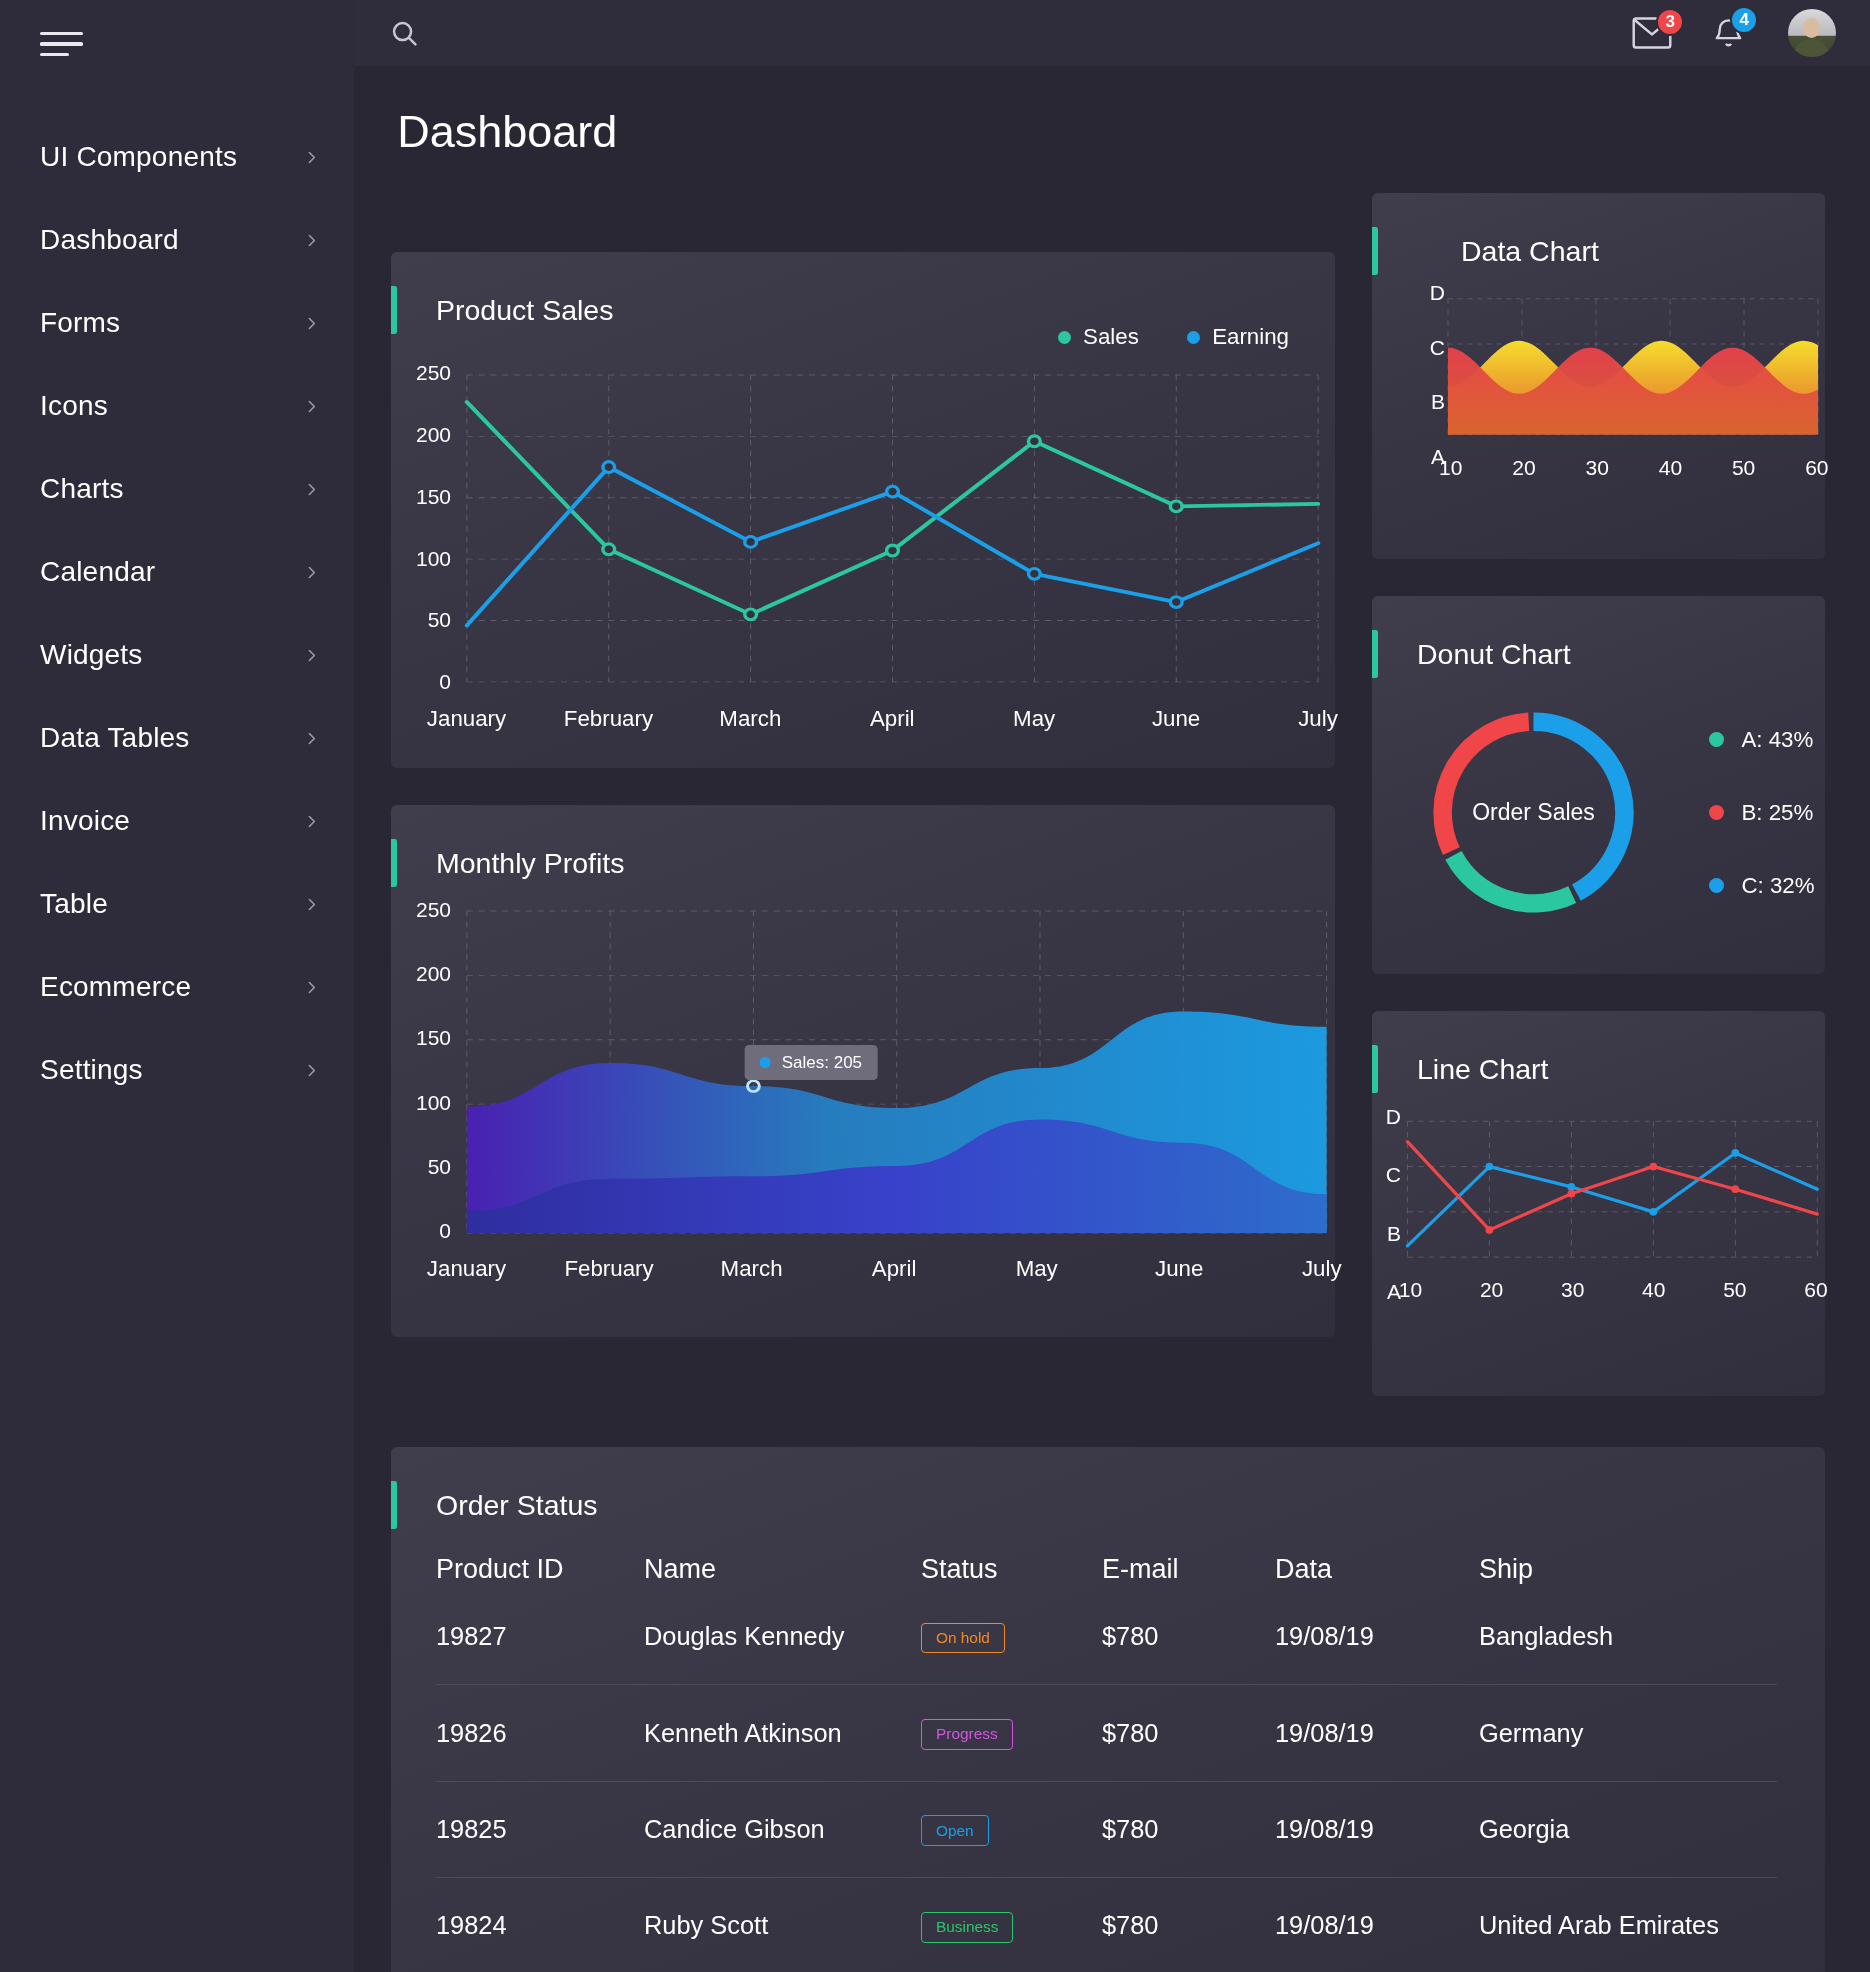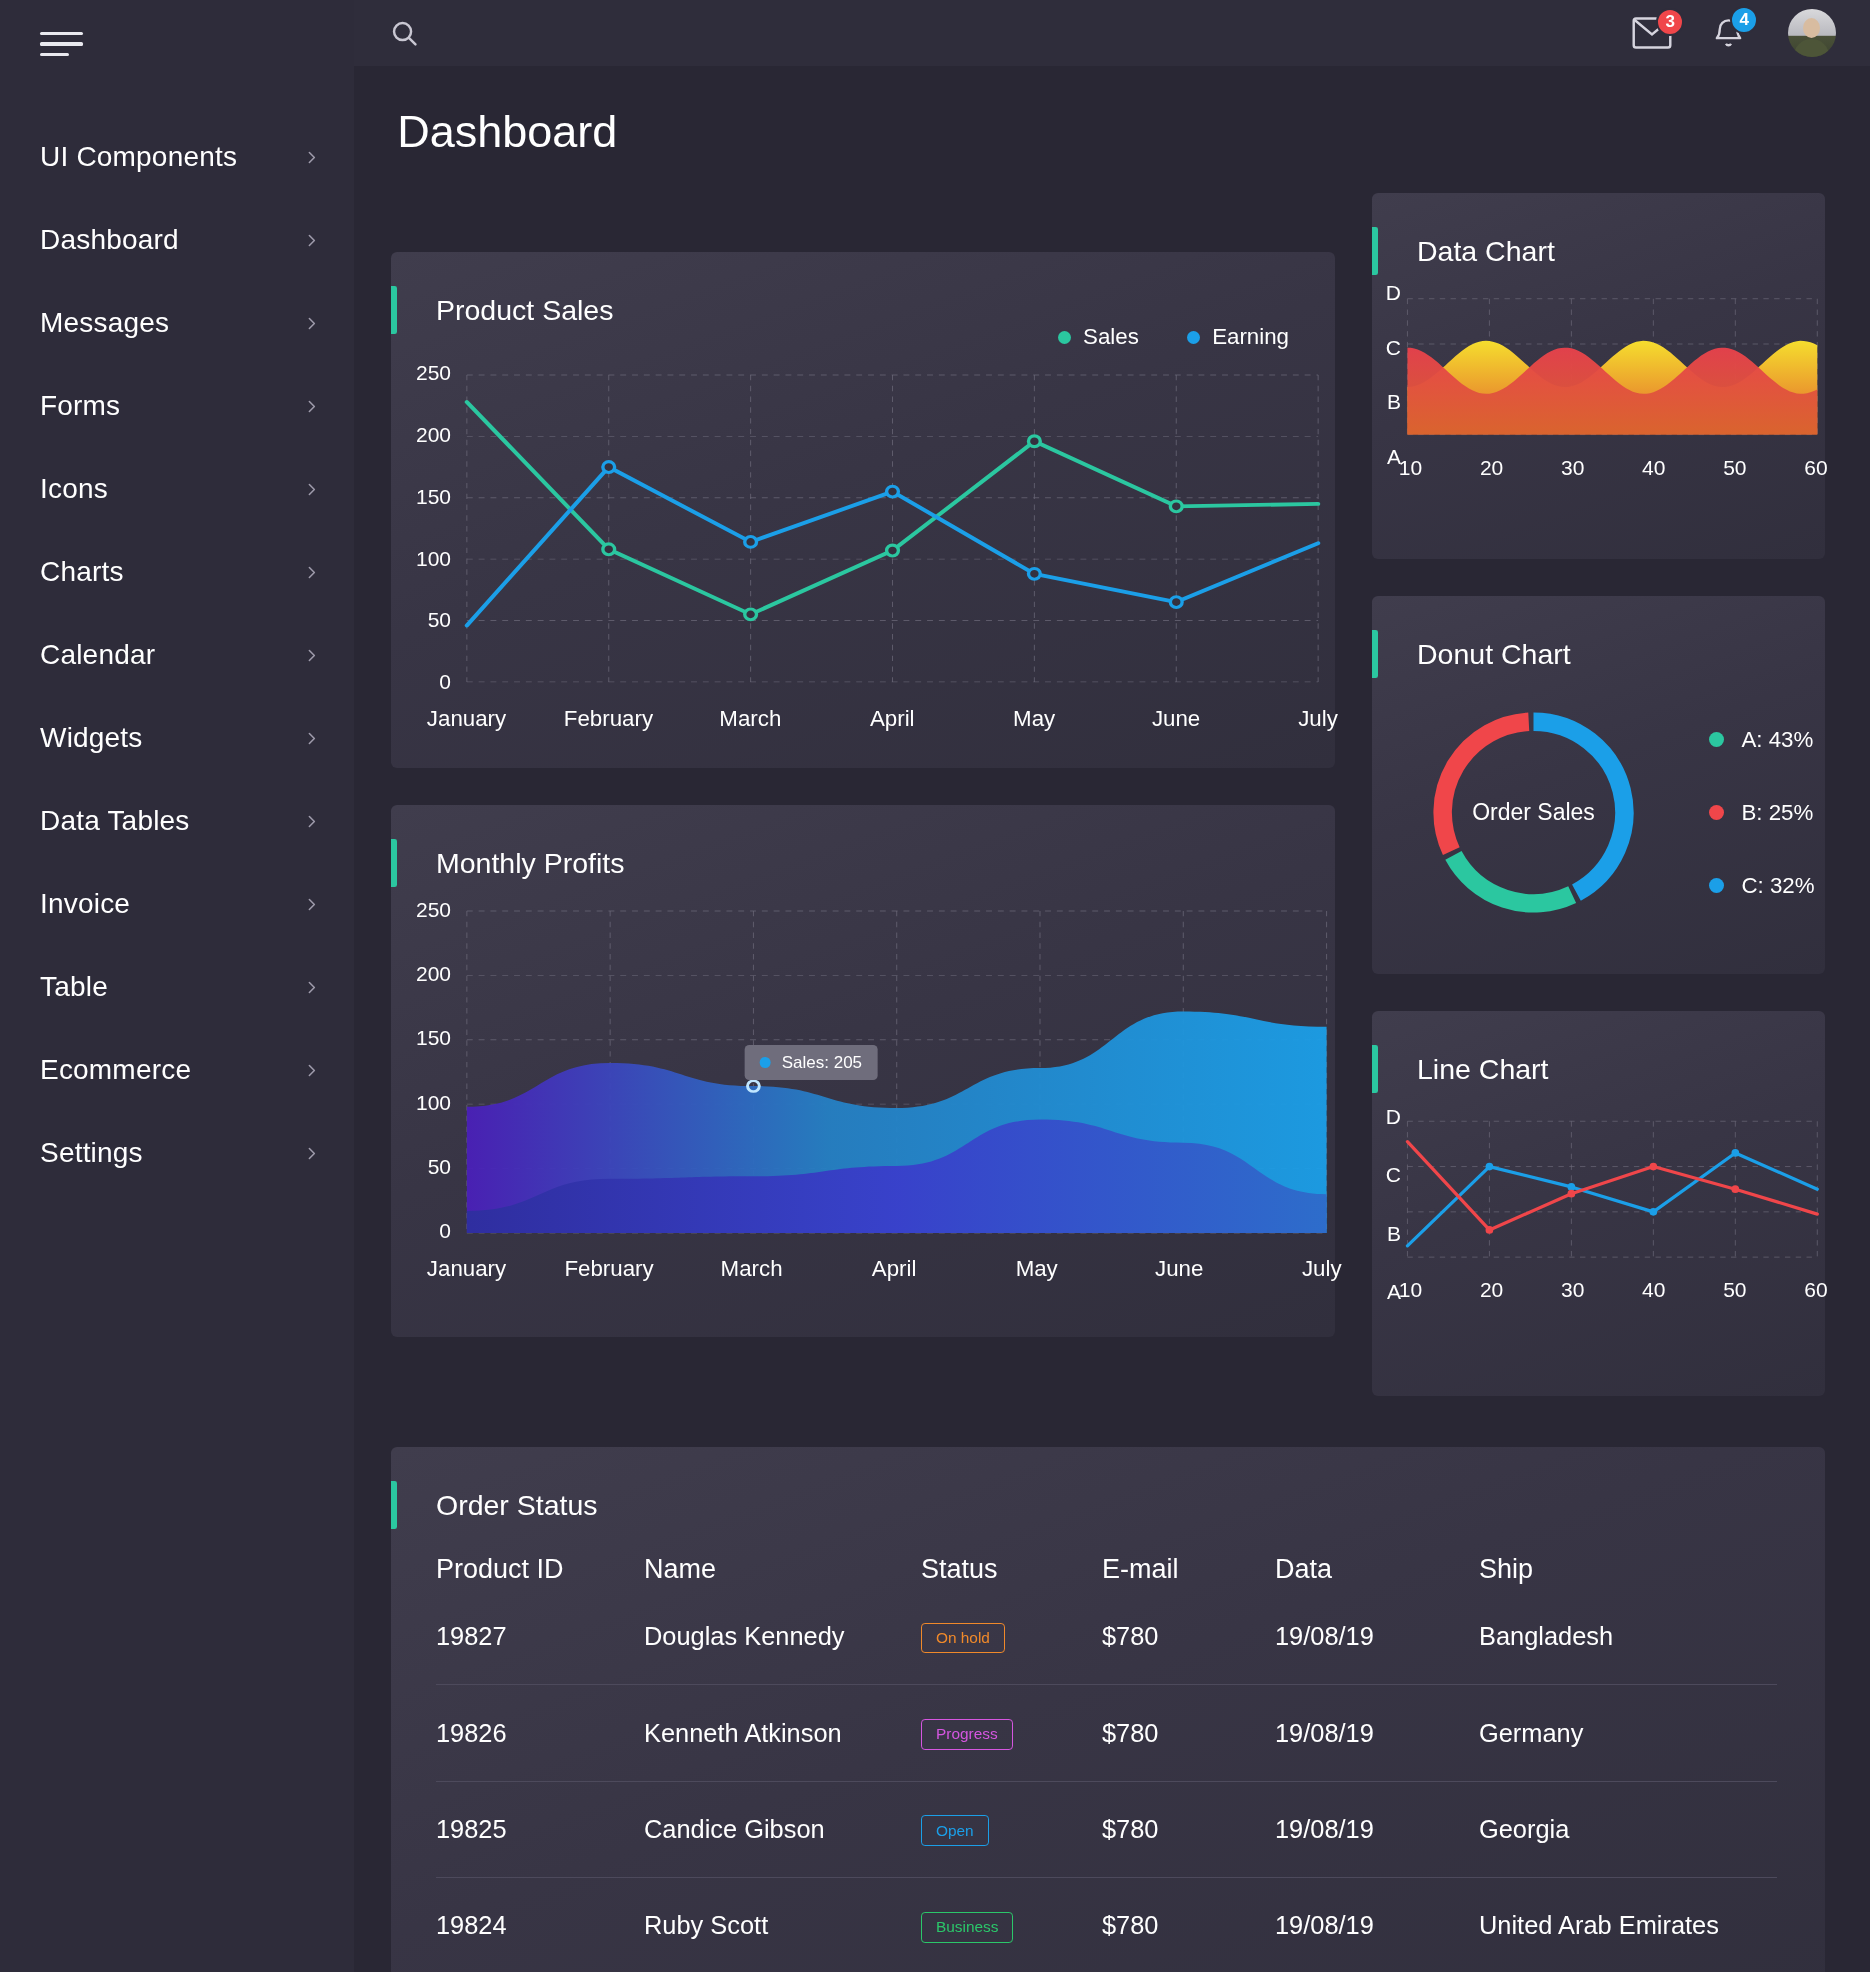--- a/index.html
+++ b/index.html
@@ -150,28 +150,20 @@
         <div class="nav-item">
           <span class="label">UI Components</span>
           <span class="chev">
             <svg width="17" height="17" viewBox="0 0 24 24" fill="none" stroke="#9e9bab" stroke-width="2.2" stroke-linecap="round" stroke-linejoin="round">
               <polyline points="9 5 16 12 9 19"></polyline>
             </svg>
           </span>
         </div>
         <div class="nav-item">
           <span class="label">Dashboard</span>
-          <span class="chev">
-            <svg width="17" height="17" viewBox="0 0 24 24" fill="none" stroke="#9e9bab" stroke-width="2.2" stroke-linecap="round" stroke-linejoin="round">
-              <polyline points="9 5 16 12 9 19"></polyline>
-            </svg>
-          </span>
-        </div>
-        <div class="nav-item">
-          <span class="label">Messages</span>
           <span class="chev">
             <svg width="17" height="17" viewBox="0 0 24 24" fill="none" stroke="#9e9bab" stroke-width="2.2" stroke-linecap="round" stroke-linejoin="round">
               <polyline points="9 5 16 12 9 19"></polyline>
             </svg>
           </span>
         </div>
         <div class="nav-item">
           <span class="label">Forms</span>
           <span class="chev">
             <svg width="17" height="17" viewBox="0 0 24 24" fill="none" stroke="#9e9bab" stroke-width="2.2" stroke-linecap="round" stroke-linejoin="round">
@@ -413,21 +405,21 @@
                           align-items:center;gap:10.8px;white-space:nowrap;">
                 <span class="dot" style="background:#1b9fe8;width:10.8px;height:10.8px;"></span>
                 <span style="color:#fff;font-size:17px;">Sales: 205</span>
               </div>
             </div>
           </section>
         </div>
 
         <div class="col-right">
 
-          <section class="card" style="height:366px;">
+          <section class="card" style="height:366px;padding-left:44px;">
             <div class="card-accent"></div>
             <div class="card-title">Data Chart</div>
             <div class="plot" style="height:231px;margin-top:23px;">
               <svg id="dc-svg" width="100%" height="193" viewBox="0 0 588 250" preserveAspectRatio="none">
                   <line x1="46" x2="578" y1="10" y2="10" stroke="#6b6878" stroke-width="1.2" stroke-dasharray="7 7" opacity="0.75"></line>
                   <line x1="46" x2="578" y1="68.66666666666666" y2="68.66666666666666" stroke="#6b6878" stroke-width="1.2" stroke-dasharray="7 7" opacity="0.75"></line>
                   <line x1="46" x2="578" y1="127.33333333333333" y2="127.33333333333333" stroke="#6b6878" stroke-width="1.2" stroke-dasharray="7 7" opacity="0.75"></line>
                   <line x1="46" x2="578" y1="186" y2="186" stroke="#6b6878" stroke-width="1.2" stroke-dasharray="7 7" opacity="0.75"></line>
                   <line x1="46" x2="46" y1="10" y2="186" stroke="#6b6878" stroke-width="1.2" stroke-dasharray="7 7" opacity="0.75"></line>
                   <line x1="152.4" x2="152.4" y1="10" y2="186" stroke="#6b6878" stroke-width="1.2" stroke-dasharray="7 7" opacity="0.75"></line>

